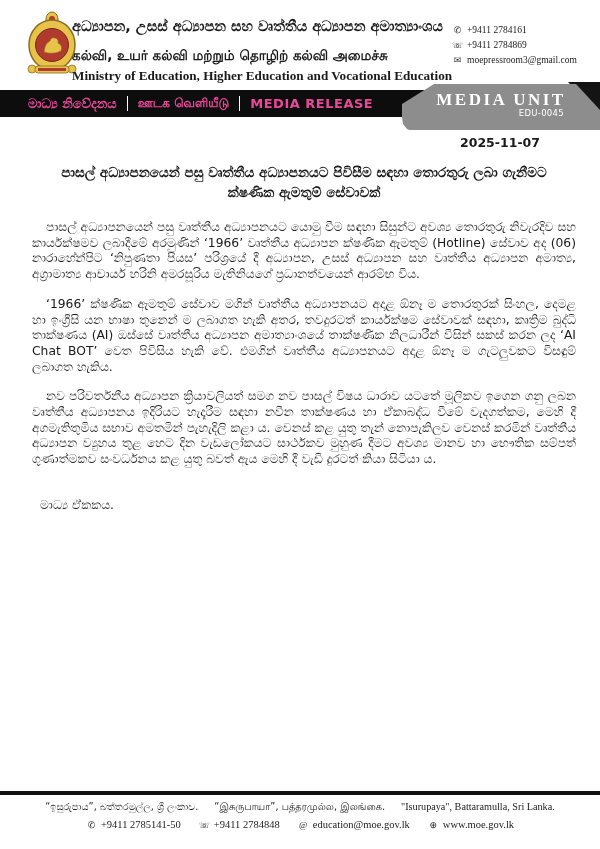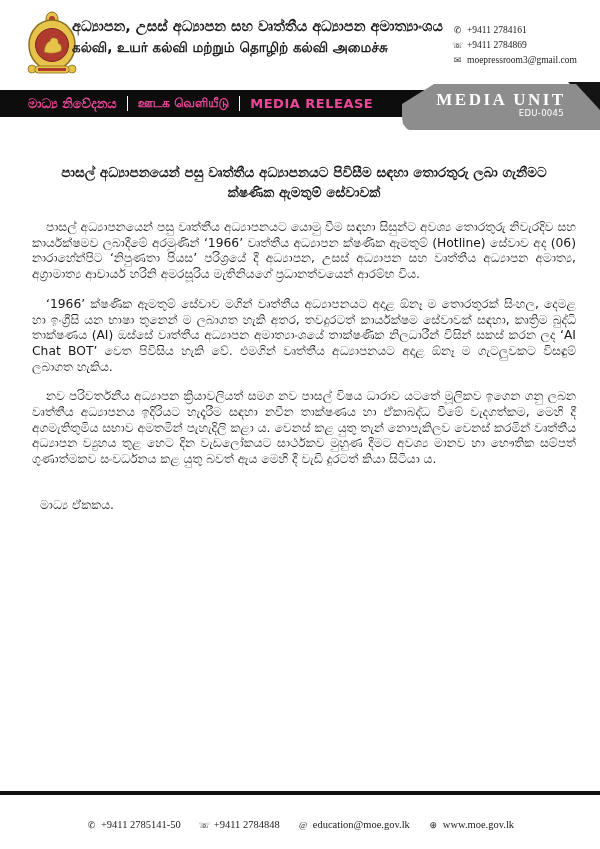--- a/index.html
+++ b/index.html
@@ -5,21 +5,21 @@
   html,body{margin:0;padding:0;background:#e9e9e9;}
   .page{
     position:relative;width:600px;height:849px;margin:0 auto;
     background:#ffffff;overflow:hidden;
     font-family:"DejaVu Sans",sans-serif;color:#1a1a1a;padding-left:8px;
   }
   
   .logo{position:absolute;left:22px;top:11px;width:60px;height:68px;}
   .ministry{position:absolute;left:72px;top:16px;width:380px;}
   .m-si{font-size:14.5px;font-weight:bold;line-height:21px;white-space:nowrap;}
-  .m-ta{font-size:13.5px;font-weight:bold;line-height:21px;white-space:nowrap;}
+  .m-ta{font-size:13.5px;font-weight:bold;line-height:21px;white-space:nowrap;margin-top:8px;}
   .m-en{font-size:13.2px;font-weight:bold;line-height:20px;white-space:nowrap;
         font-family:"Liberation Serif",serif;}
   .contacts{position:absolute;left:452px;top:23px;width:145px;
             font-family:"Liberation Serif",serif;font-size:9.5px;line-height:15px;}
   .c-row{display:flex;align-items:center;gap:4px;white-space:nowrap;}
   .ic{display:inline-block;font-size:9px;width:11px;text-align:center;color:#222;}
   
   .bar{position:absolute;left:0;top:90px;width:600px;height:27px;background:#0d0d0d;
        display:flex;align-items:center;padding-left:28px;box-sizing:border-box;
        color:#ec4899;z-index:1;}
@@ -73,20 +73,21 @@
       <circle cx="10" cy="58" r="4" fill="#e7c34a" stroke="#8a6d1f" stroke-width="0.8"></circle>
       <circle cx="50" cy="58" r="4" fill="#e7c34a" stroke="#8a6d1f" stroke-width="0.8"></circle>
       <rect x="13" y="55" width="34" height="7" rx="3" fill="#e7c34a" stroke="#8a6d1f" stroke-width="0.8"></rect>
       <rect x="16" y="57" width="28" height="3" fill="#b03a2e"></rect>
     </svg>
   </div>
 
   <div class="ministry">
     <div class="m-si">අධ්‍යාපන, උසස් අධ්‍යාපන සහ වෘත්තීය අධ්‍යාපන අමාත්‍යාංශය</div>
     <div class="m-ta">கல்வி, உயர் கல்வி மற்றும் தொழிற் கல்வி அமைச்சு</div>
+    <div class="m-en">Ministry of Education, Higher Education and Vocational Education</div>
   </div>
 
   <div class="contacts">
     <div class="c-row">
       <span class="ic">✆</span>
       <span>+9411 2784161</span>
     </div>
     <div class="c-row">
       <span class="ic">☏</span>
       <span>+9411 2784869</span>
@@ -103,32 +104,38 @@
     <span class="b-ta">ஊடக வெளியீடு</span>
     <span class="sep"></span>
     <span class="b-en">MEDIA RELEASE</span>
   </div>
   <div class="notch"></div>
 
   <div class="gray-box">
     <div class="mu-title">MEDIA UNIT</div>
     <div class="mu-ref">EDU-0045</div>
   </div>
+  <div class="date">2025-11-07</div>
 
   <div class="doc-title">පාසල් අධ්‍යාපනයෙන් පසු වෘත්තීය අධ්‍යාපනයට පිවිසීම සඳහා තොරතුරු ලබා ගැනීමට ක්ෂණික ඇමතුම් සේවාවක්</div>
 
   <div class="body-text">
     <p class="para">පාසල් අධ්‍යාපනයෙන් පසු වෘත්තීය අධ්‍යාපනයට යොමු වීම සඳහා සිසුන්ට අවශ්‍ය තොරතුරු නිවැරදිව සහ කාර්යක්ෂමව ලබාදීමේ අරමුණින් ‘1966’ වෘත්තීය අධ්‍යාපන ක්ෂණික ඇමතුම් (Hotline) සේවාව අද (06) නාරාහේන්පිට ‘නිපුණතා පියස’ පරිශ්‍රයේ දී අධ්‍යාපන, උසස් අධ්‍යාපන සහ වෘත්තීය අධ්‍යාපන අමාත්‍ය, අග්‍රාමාත්‍ය ආචාර්ය හරිනි අමරසූරිය මැතිනියගේ ප්‍රධානත්වයෙන් ආරම්භ විය.</p>
     <p class="para">‘1966’ ක්ෂණික ඇමතුම් සේවාව මගින් වෘත්තීය අධ්‍යාපනයට අදාළ ඕනෑ ම තොරතුරක් සිංහල, දෙමළ හා ඉංග්‍රීසි යන භාෂා තුනෙන් ම ලබාගත හැකි අතර, තවදුරටත් කාර්යක්ෂම සේවාවක් සඳහා, කෘත්‍රිම බුද්ධි තාක්ෂණය (AI) ඔස්සේ වෘත්තීය අධ්‍යාපන අමාත්‍යාංශයේ තාක්ෂණික නිලධාරීන් විසින් සකස් කරන ලද ‘AI Chat BOT’ වෙත පිවිසිය හැකි වේ. එමගින් වෘත්තීය අධ්‍යාපනයට අදාළ ඕනෑ ම ගැටලුවකට විසඳුම් ලබාගත හැකිය.</p>
     <p class="para">නව පරිවර්තනීය අධ්‍යාපන ක්‍රියාවලියත් සමග නව පාසල් විෂය ධාරාව යටතේ මූලිකව ඉගෙන ගනු ලබන වෘත්තීය අධ්‍යාපනය ඉදිරියට හැදෑරීම සඳහා නවීන තාක්ෂණය හා ඒකාබද්ධ වීමේ වැදගත්කම, මෙහි දී අගමැතිතුමිය සභාව අමතමින් පැහැදිලි කළා ය. වෙනස් කළ යුතු තැන් නොපැකිලව වෙනස් කරමින් වෘත්තීය අධ්‍යාපන ව්‍යුහය තුළ හෙට දින වැඩලෝකයට සාර්ථකව මුහුණ දීමට අවශ්‍ය මානව හා භෞතික සම්පත් ගුණාත්මකව සංවර්ධනය කළ යුතු බවත් ඇය මෙහි දී වැඩි දුරටත් කියා සිටියා ය.</p>
     <div class="signoff">මාධ්‍ය ඒකකය.</div>
   </div>
 
   <div class="f-line"></div>
 
+  <div class="f-addr">
+    <span>“ඉසුරුපාය”, බත්තරමුල්ල, ශ්‍රී ලංකාව.</span>
+    <span>“இசுருபாயா”, பத்தரமுல்ல, இலங்கை.</span>
+    <span class="en">"Isurupaya", Battaramulla, Sri Lanka.</span>
+  </div>
 
   <div class="f-contacts">
     <span class="f-item">
       <span class="ic">✆</span>
       <span>+9411 2785141-50</span>
     </span>
     <span class="f-item">
       <span class="ic">☏</span>
       <span>+9411 2784848</span>
     </span>

